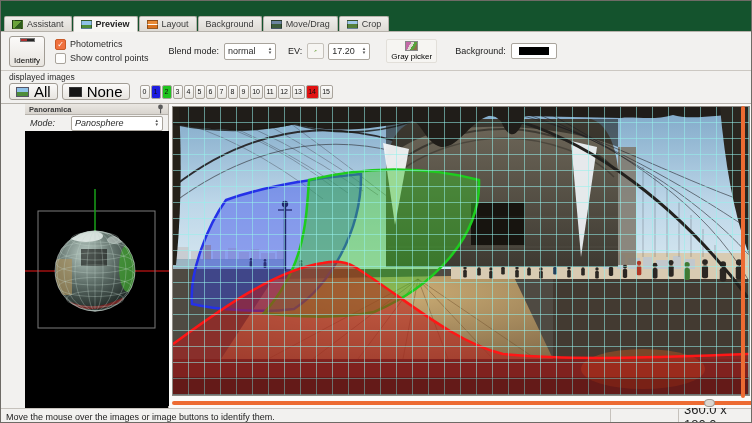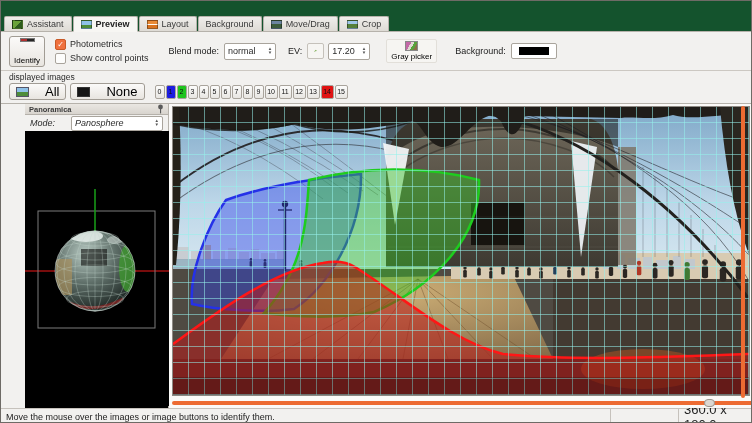--- a/index.html
+++ b/index.html
@@ -47,21 +47,21 @@
   .graypicker .ic{width:13px;height:10px;border:1px solid #888;
     background:linear-gradient(120deg,#c469a8 0 35%,#ded9d2 35% 55%,#58a23c 55% 75%,#8a6f4a 75%);}
   .graypicker .lb{font-size:8px;margin-top:1px;}
   .swatchbtn{width:46px;height:16px;background:#fff;border:1px solid #A9A49C;border-radius:2px;margin-left:5px;
     display:inline-flex;align-items:center;justify-content:center;}
   .swatch{width:30px;height:8px;}
   
   .imagesbar{height:32px;padding:1px 8px 0 8px;}
   .groupl{font-size:8.5px;color:#2a2a2a;}
   .imgrow{display:flex;align-items:center;margin-top:1px;}
-  .imgbtn{height:17px;display:inline-flex;align-items:center;gap:16px;padding:0 6px;font-size:13px;border-radius:3px;}
+  .imgbtn{height:17px;display:inline-flex;align-items:center;gap:5px;padding:0 6px;font-size:15px;border-radius:3px;}
   .thumb{width:13px;height:10px;border:1px solid #556;}
   .thumb.all{background:linear-gradient(#8ec1e8 0 55%,#4e8c3a 55%);}
   .thumb.none{background:#151515;border-color:#333;}
   .numgrp{display:flex;gap:1px;margin-left:10px;}
   .numbtn{width:10px;height:14px;border:1px solid #A9A49C;border-radius:2px;background:linear-gradient(#FCFCFB,#E8E6E2);
     font-size:7px;display:inline-flex;align-items:center;justify-content:center;color:#111;}
   .numbtn.w{width:13px;}
   
   .main{display:flex;height:305px;border-top:1px solid #B6B2AB;padding-left:24px;}
   .leftpanel{width:144px;border-right:1px solid #B6B2AB;display:flex;flex-direction:column;background:#F2F1EF;}

